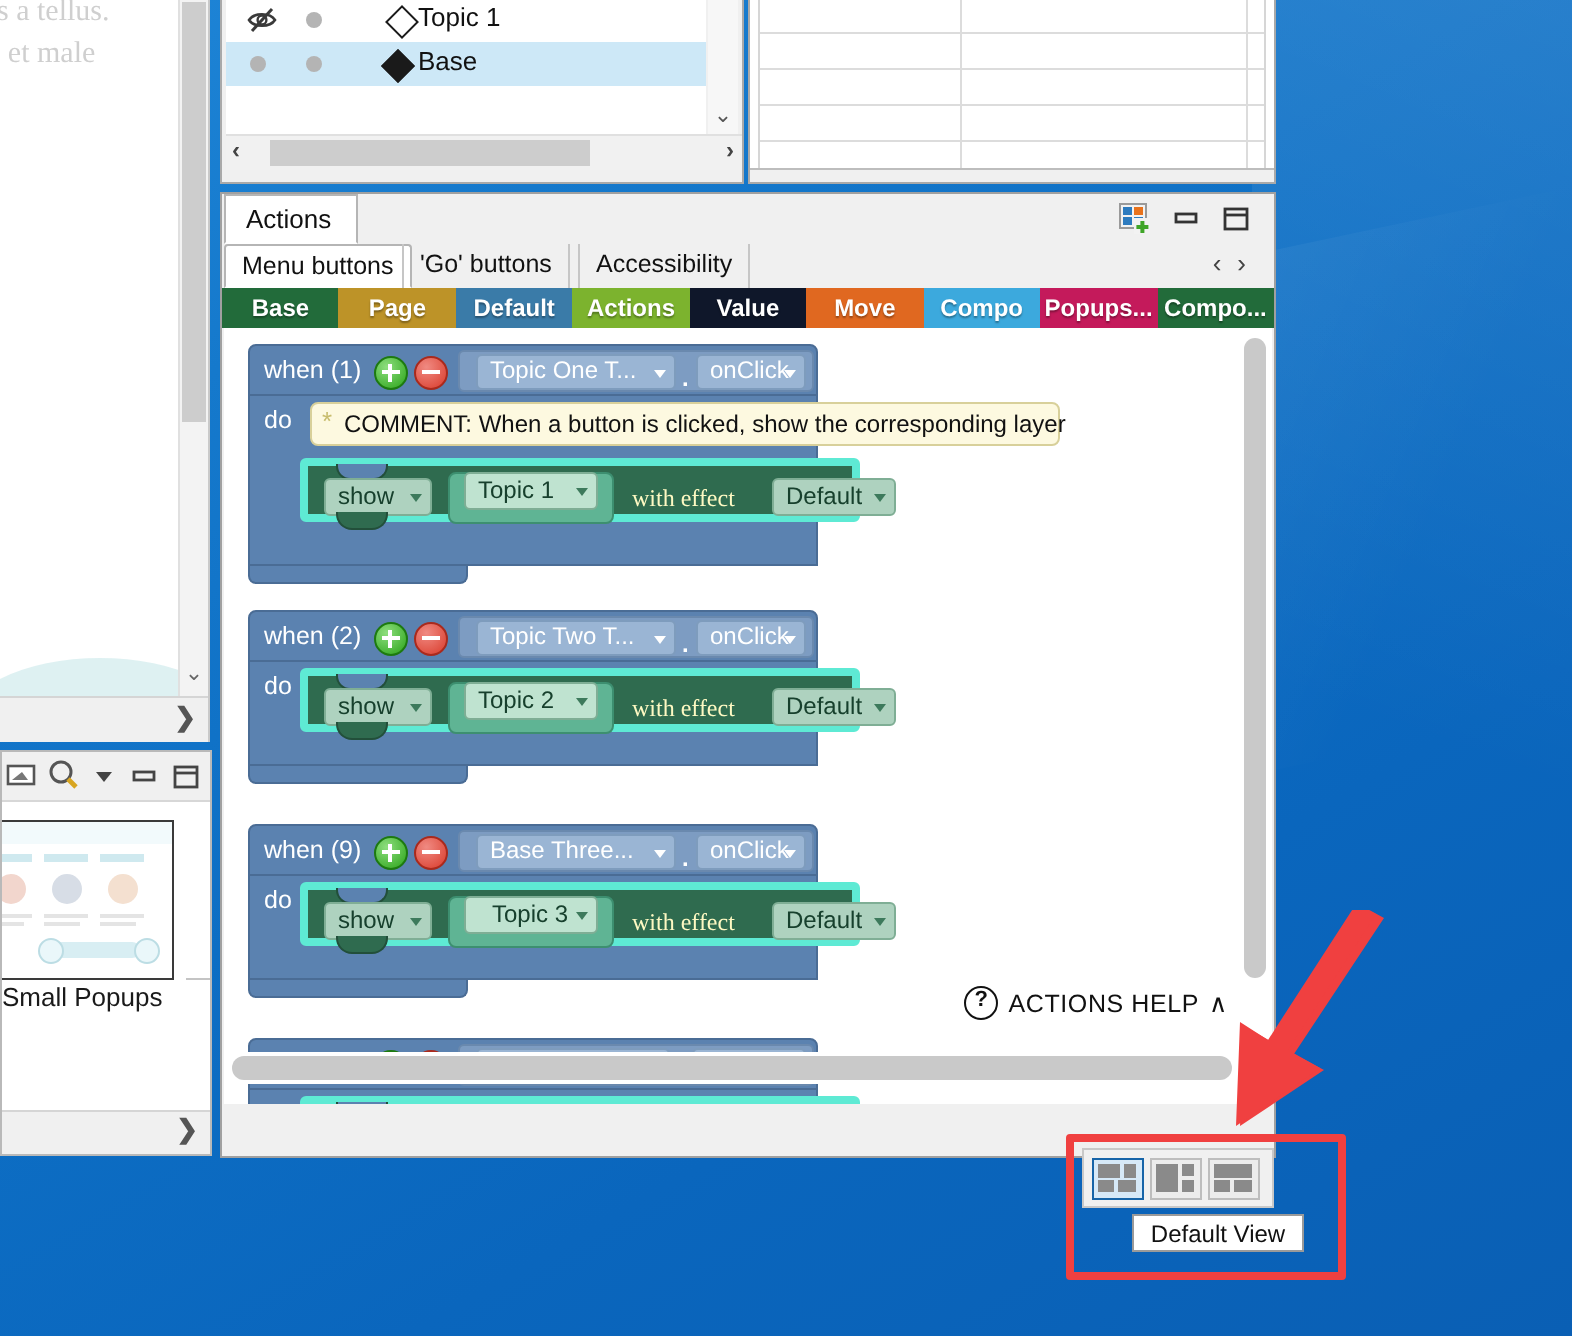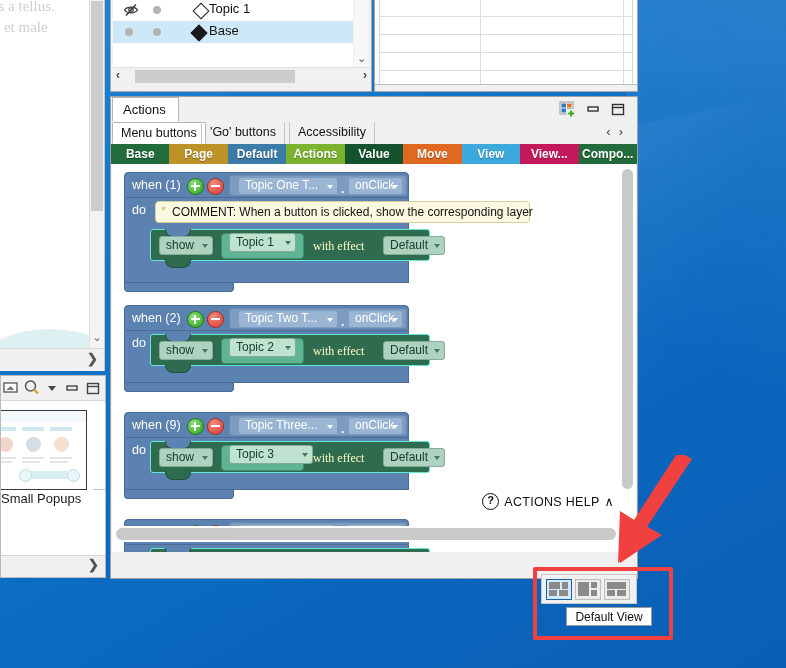--- a/index.html
+++ b/index.html
@@ -230,21 +230,21 @@
     padding:0 14px 0 6px;white-space:nowrap;
   }
   .dd:after{
     content:"";position:absolute;right:4px;top:7px;
     border-left:3.5px solid transparent;border-right:3.5px solid transparent;
     border-top:4px solid #fff;
   }
   .dotsep{position:absolute;top:9px;font-size:12px;color:#fff;font-weight:bold;}
   .do-label{position:absolute;left:7px;top:5px;font-size:12.5px;color:#fff;}
   .show-block{
-    position:absolute;background:#2f6b4f;border:1px solid #5eead4;border-radius:3px;
+    position:absolute;background:#2f6b4f;border:4px solid #5eead4;border-radius:3px;
     box-sizing:border-box;height:32px;
   }
   .show-notch{
     position:absolute;left:14px;top:-1px;width:24px;height:7px;background:#5b82b0;
     border-left:1px solid #224f3a;border-right:1px solid #224f3a;border-bottom:1px solid #224f3a;
     border-radius:0 0 7px 7px;
   }
   .show-notch2{
     position:absolute;left:14px;bottom:-8px;width:24px;height:8px;background:#2f6b4f;
     border-left:1px solid #224f3a;border-right:1px solid #224f3a;border-bottom:1px solid #224f3a;
@@ -488,24 +488,24 @@
     <div class="subtab" style="left:90px;">'Go' buttons</div>
     <div class="subtab" style="left:178px;">Accessibility</div>
     <span id="subtab-nav">‹›</span>
   </div>
 
   <div id="cat-bar">
     <div class="cat" style="background: rgb(34, 107, 58);">Base</div>
     <div class="cat" style="background: rgb(189, 147, 40);">Page</div>
     <div class="cat" style="background: rgb(58, 123, 168);">Default</div>
     <div class="cat" style="background: rgb(124, 179, 46);">Actions</div>
-    <div class="cat" style="background: #14532d;">Value</div>
+    <div class="cat" style="background: #0f172a;">Value</div>
     <div class="cat" style="background: rgb(224, 104, 32);">Move</div>
-    <div class="cat" style="background: rgb(60, 169, 221);">View</div>
-    <div class="cat" style="background: rgb(196, 26, 91);">View...</div>
+    <div class="cat" style="background: rgb(60, 169, 221);">Compo</div>
+    <div class="cat" style="background: rgb(196, 26, 91);">Popups...</div>
     <div class="cat" style="background: rgb(34, 107, 58);">Compo...</div>
   </div>
 
   <div id="blocks-canvas">
 
     <div class="when-block" style="left:12px;top:8px;">
       <div class="when-head">
         <span class="when-label">when (1)</span>
         <span class="plus-ico" style="left:62px;"></span>
         <span class="minus-ico" style="left:82px;"></span>
@@ -554,31 +554,31 @@
       </div>
       <div class="when-foot"></div>
     </div>
 
     <div class="when-block" style="left:12px;top:248px;">
       <div class="when-head">
         <span class="when-label">when (9)</span>
         <span class="plus-ico" style="left:62px;"></span>
         <span class="minus-ico" style="left:82px;"></span>
         <span class="socket" style="left:104px;width:178px;"></span>
-        <span class="dd" style="left:113px;width:100px;">Topic Three...</span>
+        <span class="dd" style="left:113px;width:100px;">Base Three...</span>
         <span class="dotsep" style="left:216px;">.</span>
         <span class="dd" style="left:223px;width:55px;">onClick</span>
       </div>
       <div class="when-body">
         <span class="do-label">do</span>
         <div class="show-block" style="left:25px;top:3px;width:280px;">
           <div class="show-notch"></div>
           <span class="gdd" style="left:8px;width:54px;">show</span>
           <span class="gsocket" style="left:70px;width:83px;"></span>
-          <span class="gdd inner" style="left:78px;width:84px;">Topic 3</span>
+          <span class="gdd inner" style="left:78px;width:67px;text-align:right;">Topic 3</span>
           <span class="with-effect" style="left:162px;">with effect</span>
           <span class="gdd" style="left:232px;width:62px;">Default</span>
           <div class="show-notch2"></div>
         </div>
       </div>
       <div class="when-foot"></div>
     </div>
 
     <div class="when-block" style="left:12px;top:355px;">
       <div class="when-head">

